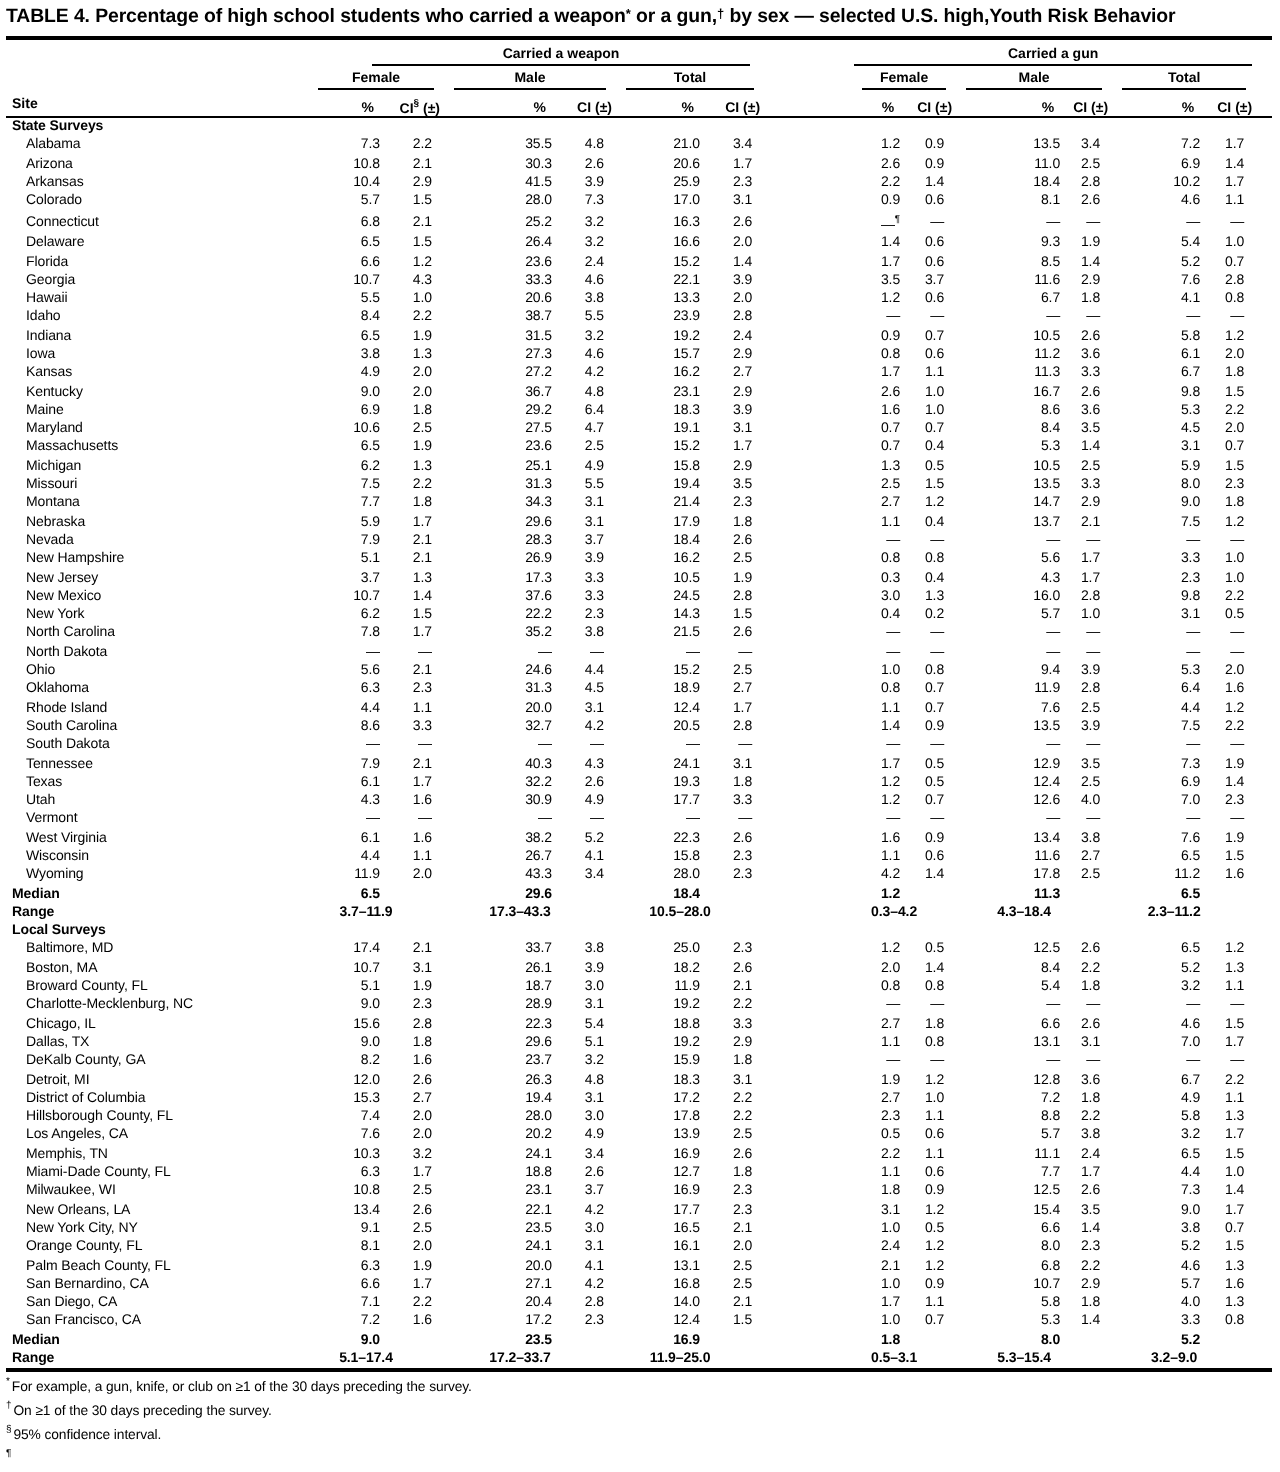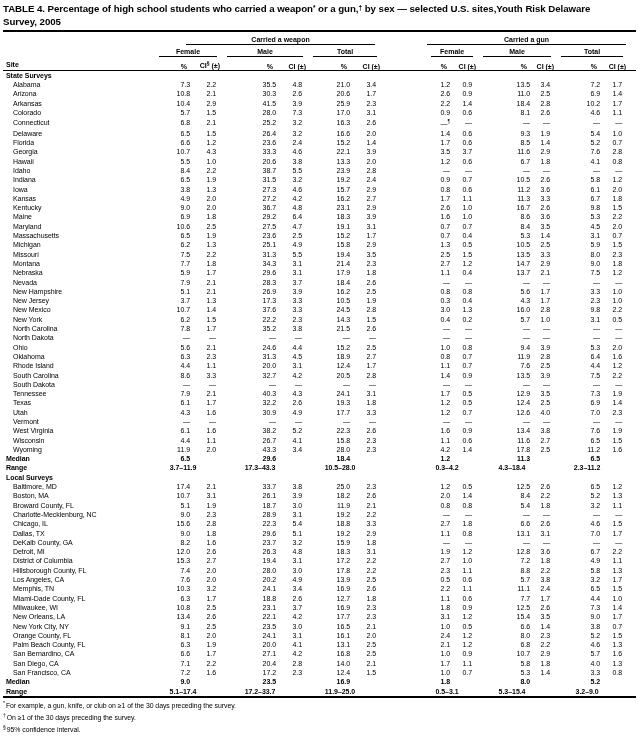--- a/index.html
+++ b/index.html
@@ -44,22 +44,21 @@
   .footnotes{font-size:6.9px;line-height:9.6px;margin-top:1px;letter-spacing:-0.05px;}
   .footnotes .fline{white-space:nowrap;}
   .footnotes sup{font-size:5px;margin-right:1px;}
 </style>
 </head>
 <body>
 
 <div class="page">
 
   <div class="title">
-    <span class="title-line"><span>TABLE 4. Percentage of high school students who carried a weapon</span><span class="tsup">*</span><span> or a gun,</span><span class="tsup">†</span><span> by sex — selected U.S. sites,Youth Risk Delaware</span></span>
-    <span class="title-line">Survey, 2005</span>
+    <span class="title-line"><span>TABLE 4. Percentage of high school students who carried a weapon</span><span class="tsup">*</span><span> or a gun,</span><span class="tsup">†</span><span> by sex — selected U.S. high,Youth Risk Behavior</span></span>
   </div>
   <div class="title-rule"></div>
 
   <table>
     <colgroup>
       <col style="width:150px">
         <col style="width:38px">
         <col style="width:30px">
         <col style="width:56px">
         <col style="width:30px">

